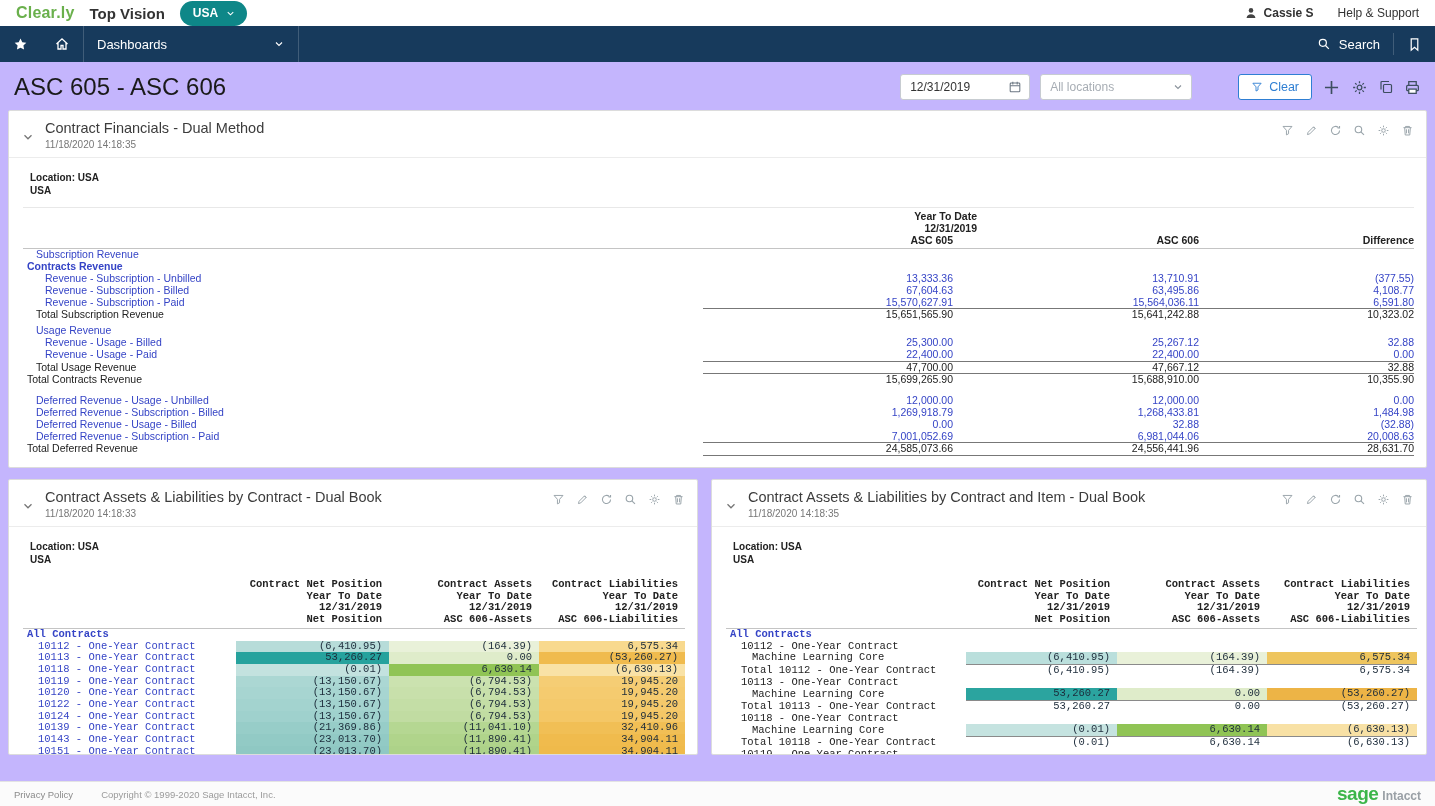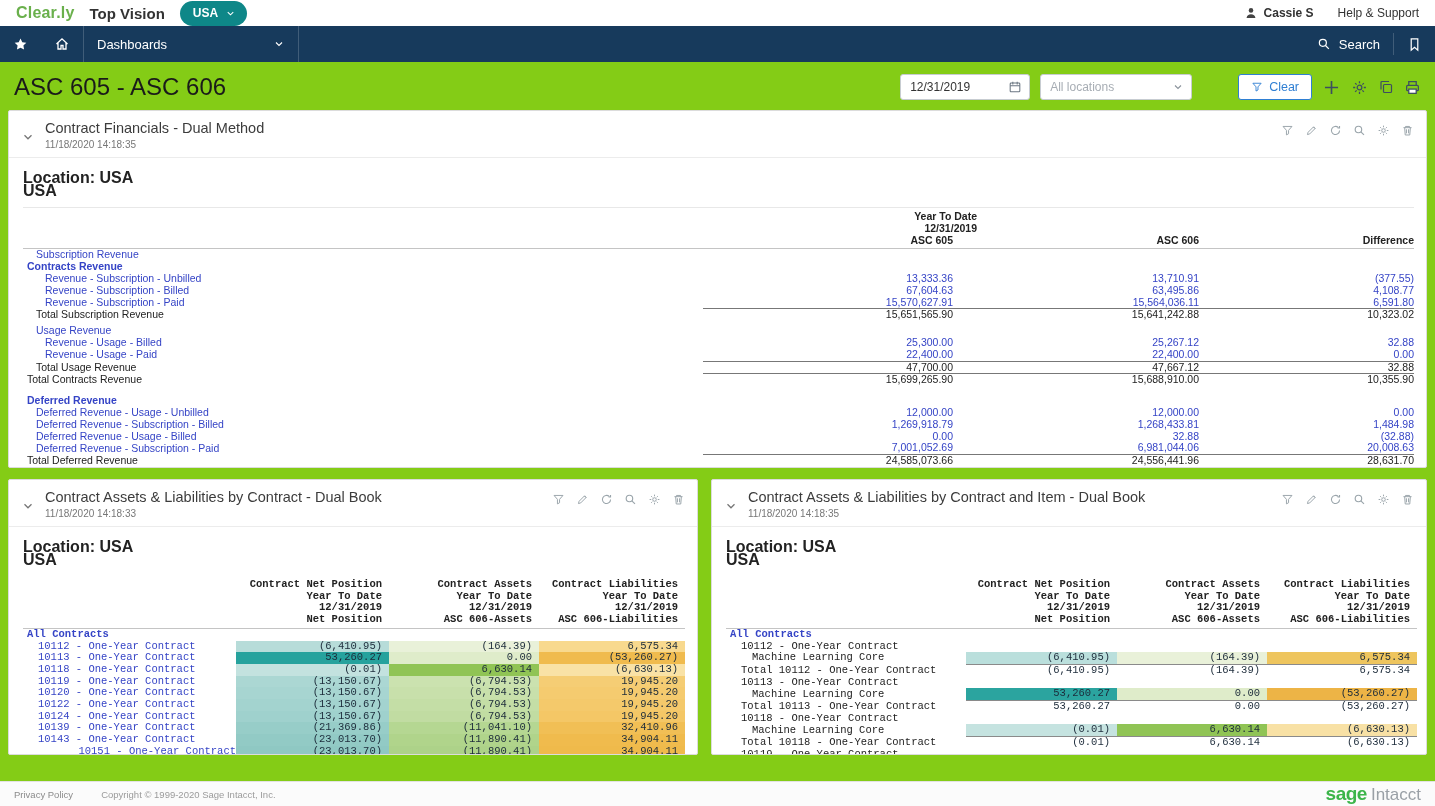--- a/index.html
+++ b/index.html
@@ -24,21 +24,21 @@
 
   
   .navbar{height:36px; background:#173a5c; display:flex; align-items:stretch; color:#fff;}
   .nav-cell{display:flex; align-items:center; padding:0 13px; cursor:pointer;}
   .nav-dash{width:216px; justify-content:space-between; border-left:1px solid rgba(255,255,255,.18); border-right:1px solid rgba(255,255,255,.18); font-size:13px;}
   .nav-spacer{flex:1;}
   .nav-search{gap:8px; font-size:13px;}
   .nav-div{width:1px; background:rgba(255,255,255,.18); margin:7px 0;}
 
   
-  .page{background:#84cc16; height:740px; padding:0 8px; overflow:hidden;}
+  .page{background:#c4b5fd; height:740px; padding:0 8px; overflow:hidden;}
   .page-head{display:flex; align-items:center; justify-content:space-between; padding:11px 6px 9px 6px;}
   .page-title{font-size:24px; font-weight:400; color:#1a1a1a; margin:0;}
   .controls{display:flex; align-items:center; gap:10px;}
   .date-box{width:130px; height:26px; border:1px solid #c7ccd1; border-radius:3px; background:#fff; display:flex; align-items:center; justify-content:space-between; padding:0 7px 0 9px; font-size:12px; color:#333; cursor:text;}
   .loc-box{width:152px; height:26px; border:1px solid #c7ccd1; border-radius:3px; background:#fff; display:flex; align-items:center; justify-content:space-between; padding:0 7px 0 9px; font-size:12px; color:#a7adb4; cursor:pointer;}
   .clear-btn{height:26px; border:1px solid #2f7fd3; border-radius:3px; background:#fff; color:#2f7fd3; display:flex; align-items:center; gap:6px; padding:0 12px; font-size:12.5px; cursor:pointer; font-family:inherit;margin-left:36px;}
   .pg-ic{color:#3d4e60; cursor:pointer;}
 
   
   .panel{background:#fff; border:1px solid #dcdcdc; border-radius:2px;}
@@ -47,21 +47,21 @@
   .p-left{width:690px; overflow:hidden;}
   .p-right{flex:1; overflow:hidden;}
   .panel-head{display:flex; align-items:flex-start; justify-content:space-between; padding:9px 12px 7px 12px; border-bottom:1px solid #ececec;}
   .ph-left{display:flex; gap:10px;}
   .collapse{color:#777; margin-top:4px; cursor:pointer;}
   .ph-title{font-size:14.5px; color:#3c3c3c;}
   .ph-time{font-size:10px; color:#777; margin-top:3px;}
   .ph-icons{display:flex; gap:11px; color:#9aa5ab; margin-top:4px;}
   .ph-icons .ic{cursor:pointer;}
   .panel-body{padding:0 14px 10px 14px;}
-  .loc{margin:13px 0 10px 0; font-size:16px; font-weight:bold; color:#222; line-height:13px;}
+  .loc{margin:13px 0 10px 7px; font-size:10px; font-weight:bold; color:#222; line-height:13px;}
 
   
   table.rpt{width:100%; border-collapse:collapse; table-layout:fixed;}
   .rpt td,.rpt th{font-size:10.5px; line-height:11.8px; padding:0; white-space:nowrap;}
   .rpt th{font-weight:bold; text-align:right; vertical-align:bottom; border-bottom:1px solid #c4c4c4; border-top:1px solid #e8e8e8; padding:3px 0 2px 0; color:#222;}
   .rpt th.lblh{text-align:left;}
   .rpt .val{text-align:right;}
   .rpt .link{color:#3544c6; cursor:pointer;}
   .rpt .bold{font-weight:bold;}
   .rpt .tot{border-top:1px solid #777;}
@@ -78,21 +78,21 @@
   .heat .bold{font-weight:bold;}
   .heat .tot{border-top:1px solid #8a8a8a;}
 
   
   .footer{position:absolute; left:0; right:0; bottom:0; height:25px; background:#fbfbfb; border-top:1px solid #e3e3e3; display:flex; align-items:center; justify-content:space-between; padding:0 14px; z-index:10;}
   .f-left{display:flex; align-items:center; gap:28px;}
   .f-link{font-size:9.5px; color:#8b8b8b; cursor:pointer;}
   .f-copy{font-size:9.5px; color:#9b9b9b;}
   .brand{display:flex; align-items:baseline; gap:4px;}
   .b-sage{font-size:19px; font-weight:bold; color:#3cb54a; letter-spacing:-.5px;}
-  .b-intacct{font-size:17px; color:#9aa0a6; font-weight:400;}
+  .b-intacct{font-size:12px; color:#9aa0a6; font-weight:700;}
 </style>
 </head>
 <body>
 
 <svg width="0" height="0" style="position:absolute">
   <defs>
     <symbol id="i-star" viewBox="0 0 16 16">
         <path d="M8 1.6l1.9 3.9 4.3.6-3.1 3 .7 4.3L8 11.4l-3.8 2 .7-4.3-3.1-3 4.3-.6z" fill="currentColor"></path>
       </symbol>
     <symbol id="i-home" viewBox="0 0 16 16">
@@ -408,26 +408,20 @@
             <tr>
               <td class="lbl" style="padding-left: 4px;">Total Contracts Revenue</td>
               <td class="val tot">15,699,265.90</td>
               <td class="val tot">15,688,910.00</td>
               <td class="val tot">10,355.90</td>
             </tr>
             <tr>
               <td colspan="4" style="height: 9px;"></td>
             </tr>
             <tr>
-              <td class="lbl link bold" style="padding-left: 4px;">Deferred Revenue</td>
-              <td class="val"></td>
-              <td class="val"></td>
-              <td class="val"></td>
-            </tr>
-            <tr>
               <td class="lbl link" style="padding-left: 13px;">Deferred Revenue - Usage - Unbilled</td>
               <td class="val link">12,000.00</td>
               <td class="val link">12,000.00</td>
               <td class="val link">0.00</td>
             </tr>
             <tr>
               <td class="lbl link" style="padding-left: 13px;">Deferred Revenue - Subscription - Billed</td>
               <td class="val link">1,269,918.79</td>
               <td class="val link">1,268,433.81</td>
               <td class="val link">1,484.98</td>
@@ -593,21 +587,21 @@
                 <td class="val" style="background: rgb(181, 215, 146);">(11,041.10)</td>
                 <td class="val" style="background: rgb(241, 191, 85);">32,410.96</td>
               </tr>
               <tr>
                 <td class="lbl link" style="padding-left: 15px;">10143 - One-Year Contract</td>
                 <td class="val" style="background: rgb(146, 202, 197);">(23,013.70)</td>
                 <td class="val" style="background: rgb(176, 212, 139);">(11,890.41)</td>
                 <td class="val" style="background: rgb(240, 187, 77);">34,904.11</td>
               </tr>
               <tr>
-                <td class="lbl link" style="padding-left: 15px; text-align: right;">10151 - One-Year Contract</td>
+                <td class="lbl link" style="padding-left: 15px;">10151 - One-Year Contract</td>
                 <td class="val" style="background: rgb(143, 200, 195);">(23,013.70)</td>
                 <td class="val" style="background: rgb(173, 210, 137);">(11,890.41)</td>
                 <td class="val" style="background: rgb(239, 186, 75);">34,904.11</td>
               </tr>
             </tbody>
         </table>
       </div>
     </section>
 
     <section class="panel p-right">

